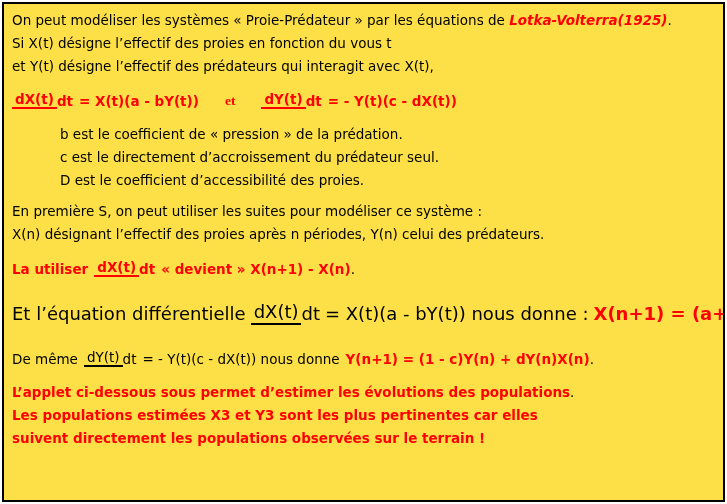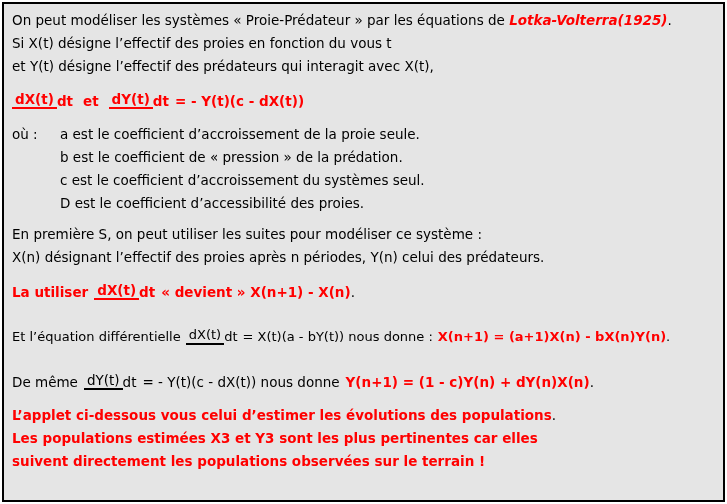--- a/index.html
+++ b/index.html
@@ -12,39 +12,39 @@
     color: #000000;
   }
   .frame {
     position: absolute;
     left: 2px; top: 2px;
     width: 723px; height: 500px;
     box-sizing: border-box;
     border: 2px solid #000000;
     padding: 5px 4px 14px 8px;
     overflow: hidden;
-    background: #e5e5e5;
+    background: #fde047;
   }
   .ln { margin: 0; line-height: 23px; white-space: nowrap; }
   .red { color: #ff0000; }
   .dark { color: #000000; }
   .bold { font-weight: bold; }
   .normal { font-weight: normal; }
   .italic { font-style: italic; }
   .gap { margin-top: 8px; }
 
   .eqrow, .fracrow {
     display: flex;
     align-items: center;
     height: 45px;
     gap: 6px;
     white-space: nowrap;
   }
-  .conj { margin: 0 4px; }
-  .tight { font-size: 13px; gap: 5px; }
+  .conj { margin: 0 20px; font-family: Liberation Serif, serif; }
+  .tight { font-size: 18px; gap: 5px; }
 
   .frac {
     display: inline-flex;
     flex-direction: row;
     align-items: center;
     line-height: 1.1;
   }
   .frac .num { border-bottom: 2px solid currentColor; padding: 0 3px 1px 3px; }
   .frac .den { padding-top: 1px; }
 
@@ -61,39 +61,36 @@
   <p class="ln"><span>On peut modéliser les systèmes « Proie-Prédateur » par les équations de </span><span class="red bold italic">Lotka-Volterra(1925)</span><span>.</span></p>
 
   <p class="ln">Si X(t) désigne l’effectif des proies en fonction du vous t</p>
   <p class="ln">et Y(t) désigne l’effectif des prédateurs qui interagit avec X(t),</p>
 
   <div class="eqrow red bold">
     <span class="frac">
       <span class="num">dX(t)</span>
       <span class="den">dt</span>
     </span>
+    <span>= X(t)(a - bY(t))</span>
     <span class="conj">et</span>
     <span class="frac">
       <span class="num">dY(t)</span>
       <span class="den">dt</span>
     </span>
     <span>= - Y(t)(c - dX(t))</span>
   </div>
 
   <div class="whererow">
-    <span class="wlabel">où :</span>
-    <span>a est le coefficient d’accroissement de la proie seule.</span>
-  </div>
-  <div class="whererow">
     <span class="wlabel"></span>
     <span>b est le coefficient de « pression » de la prédation.</span>
   </div>
   <div class="whererow">
     <span class="wlabel"></span>
-    <span>c est le coefficient d’accroissement du systèmes seul.</span>
+    <span>c est le directement d’accroissement du prédateur seul.</span>
   </div>
   <div class="whererow">
     <span class="wlabel"></span>
     <span>D est le coefficient d’accessibilité des proies.</span>
   </div>
 
   <p class="ln gap">En première S, on peut utiliser les suites pour modéliser ce système :</p>
   <p class="ln">X(n) désignant l’effectif des proies après n périodes, Y(n) celui des prédateurs.</p>
 
   <div class="fracrow red bold">
@@ -118,17 +115,17 @@
   <div class="fracrow">
     <span>De même</span>
     <span class="frac">
       <span class="num">dY(t)</span>
       <span class="den">dt</span>
     </span>
     <span>= - Y(t)(c - dX(t)) nous donne</span>
     <span class="joined"><span class="red bold">Y(n+1) = (1 - c)Y(n) + dY(n)X(n)</span><span>.</span></span>
   </div>
 
-  <p class="ln red bold"><span>L’applet ci-dessous vous celui d’estimer les évolutions des populations</span><span class="dark normal">.</span></p>
+  <p class="ln red bold"><span>L’applet ci-dessous sous permet d’estimer les évolutions des populations</span><span class="dark normal">.</span></p>
   <p class="ln red bold">Les populations estimées X3 et Y3 sont les plus pertinentes car elles</p>
   <p class="ln red bold">suivent directement les populations observées sur le terrain !</p>
 
 </div>
 
 </body></html>

